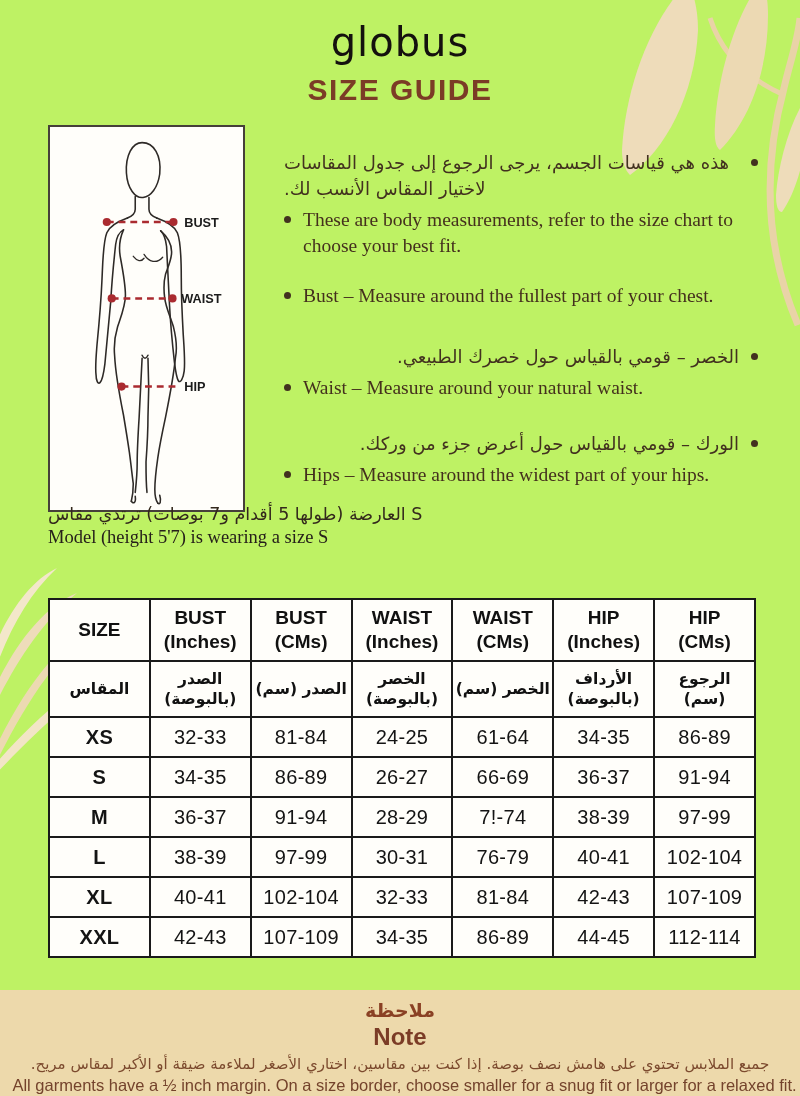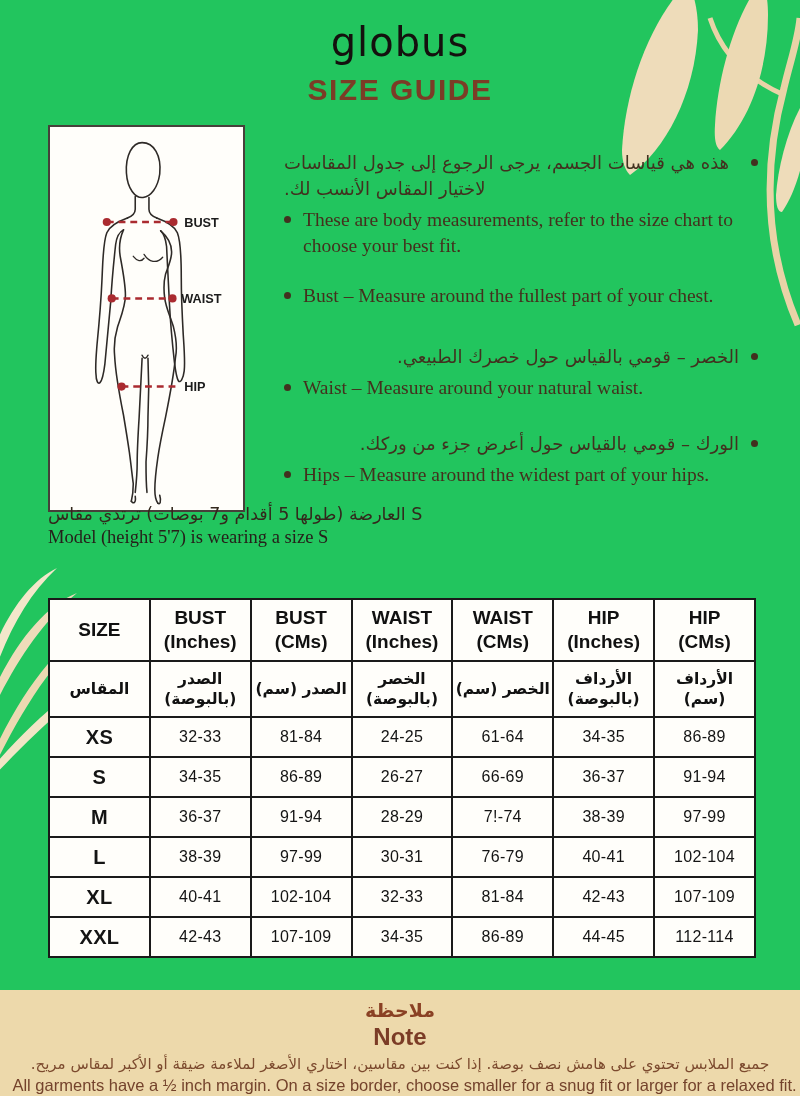--- a/index.html
+++ b/index.html
@@ -1,18 +1,18 @@
 <!DOCTYPE html>
 <html><head>
 <meta charset="utf-8">
 <style>
   html,body{margin:0;padding:0;}
   .page{
     position:relative;width:800px;height:1096px;overflow:hidden;
-    background:#22c55e;font-family:"Liberation Sans",sans-serif;color:#2c2218;
+    background:#bef264;font-family:"Liberation Sans",sans-serif;color:#2c2218;
   }
   .deco{position:absolute;z-index:0;pointer-events:none;}
   .content{position:absolute;z-index:1;}
 
   .brand{top:20px;left:0;width:100%;text-align:center;font-size:40px;line-height:44px;
     font-weight:500;color:#14110e;letter-spacing:1px;font-family:"DejaVu Sans",sans-serif;}
   .title{top:72px;left:0;width:100%;text-align:center;font-size:30px;line-height:36px;
     font-weight:800;color:#7b3c26;letter-spacing:1.5px;}
 
   .figure-box{left:48px;top:125px;width:197px;height:387px;background:#fffefa;
@@ -38,21 +38,21 @@
   .model-en{font-family:"Liberation Serif",serif;font-size:18.5px;color:#26201a;}
 
   .size-table{left:48px;top:598px;width:708px;}
   table{border-collapse:collapse;table-layout:fixed;width:708px;background:#fffefa;}
   th,td{border:2px solid #1a1a1a;text-align:center;vertical-align:middle;padding:0;}
   tr.tr-en{height:62px;}
   tr.tr-ar{height:56px;padding-left:25px;}
   tr.tr-data{height:40px;}
   th.en{font-size:19px;font-weight:800;color:#111;line-height:1.25;}
   th.ar{font-family:"DejaVu Sans",sans-serif;direction:rtl;font-size:15.5px;font-weight:700;color:#111;line-height:1.3;}
-  td{font-size:16px;color:#141414;letter-spacing:0.3px;}
+  td{font-size:20px;color:#141414;letter-spacing:0.3px;}
   td.size{font-weight:800;font-size:20px;}
 
   .footer{top:990px;left:0;width:800px;height:106px;background:#edd9ab;text-align:center;}
   .f-title-ar{font-family:"DejaVu Sans",sans-serif;font-size:19px;font-weight:700;color:#8a4124;margin-top:9px;}
   .f-title-en{font-size:24px;font-weight:800;color:#7b3c26;margin-top:2px;}
   .f-body-ar{font-family:"DejaVu Sans",sans-serif;direction:rtl;font-size:15px;color:#7c4a2e;margin-top:4px;}
   .f-body-en{font-size:16.5px;color:#74432c;margin-top:3px;padding-left:9px;}
 </style>
 </head>
 <body>
@@ -221,21 +221,21 @@
             </th>
         <th class="ar">
               <div>الخصر (سم)</div>
               <div></div>
             </th>
         <th class="ar">
               <div>الأرداف</div>
               <div>(بالبوصة)</div>
             </th>
         <th class="ar">
-              <div>الأرداف (سم)</div>
+              <div>الرجوع (سم)</div>
               <div></div>
             </th>
       </tr>
       <tr class="tr-data">
         <td class="size">XS</td>
         <td>32-33</td>
         <td>81-84</td>
         <td>24-25</td>
         <td>61-64</td>
         <td>34-35</td>

